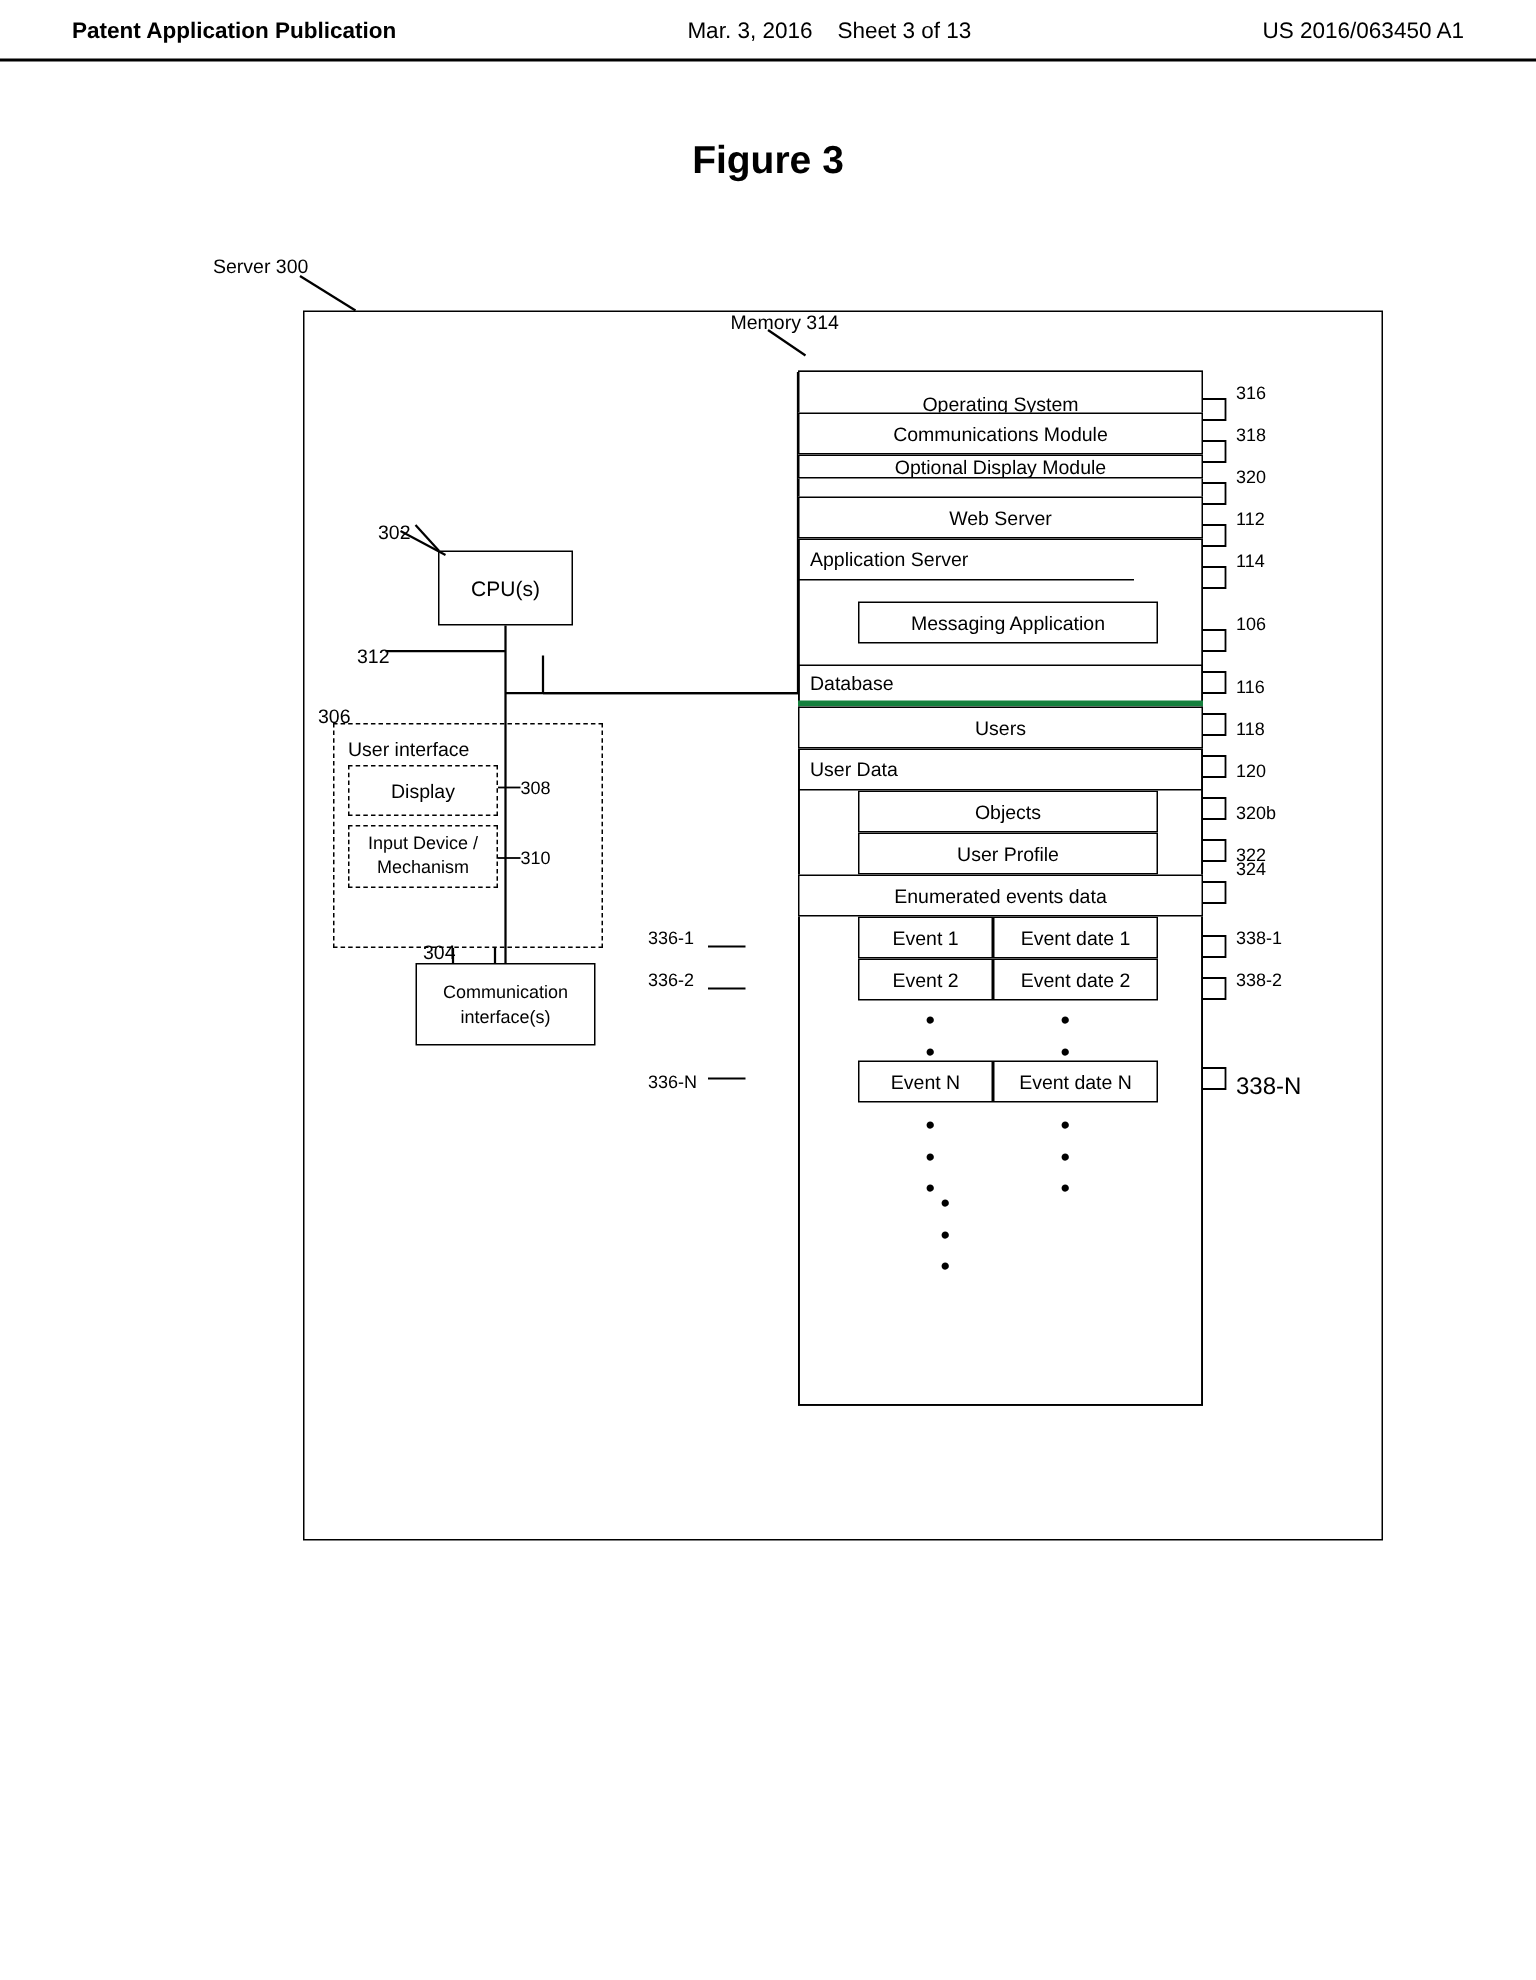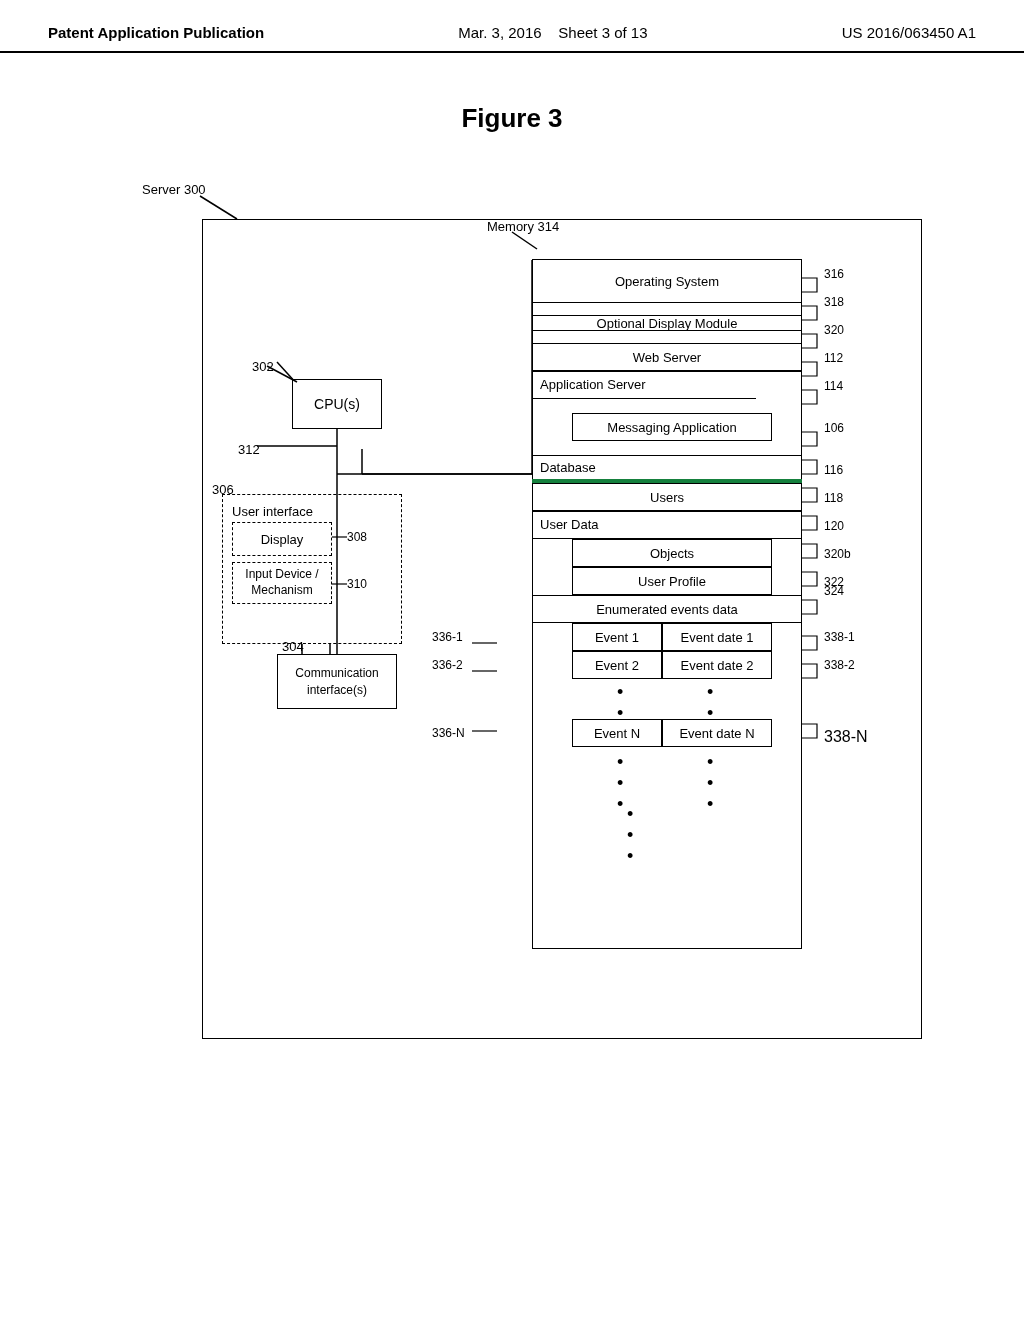--- a/index.html
+++ b/index.html
@@ -10,21 +10,21 @@
       min-height: 1320px;
       position: relative;
       overflow-x: hidden;
     }
 
     
     .header {
       display: flex;
       justify-content: space-between;
       align-items: flex-start;
-      padding: 24px 48px 0 48px;
+      padding: 12px 48px 0 48px;
       border-bottom: 2px solid #000;
       padding-bottom: 10px;
     }
     .header-left {
       font-size: 15px;
       font-weight: bold;
     }
     .header-center {
       font-size: 15px;
       text-align: center;
@@ -168,20 +168,23 @@
 
     <div class="label" style="left:405px; top:55px;">Memory 314</div>
 
     <div class="box box-solid" style="left:450px; top:95px; width:270px; height:690px; z-index:2; background:transparent;"></div>
 
     <div class="box box-solid" style="left:450px; top:95px; width:270px; height:44px; z-index:3;">
       <span style="font-size:13px;">Operating System</span>
     </div>
     <div class="label" style="left:742px; top:103px; font-size:12px;">316</div>
 
+    <div class="box box-solid" style="left:450px; top:123px; width:270px; height:28px; z-index:3;">
+      <span style="font-size:13px;">Communications Module</span>
+    </div>
     <div class="label" style="left:742px; top:131px; font-size:12px;">318</div>
 
     <div class="box box-solid" style="left:450px; top:151px; width:270px; height:16px; z-index:3;">
       <span style="font-size:13px;">Optional Display Module</span>
     </div>
     <div class="label" style="left:742px; top:159px; font-size:12px;">320</div>
 
     <div class="box box-solid" style="left:450px; top:179px; width:270px; height:28px; z-index:3;">
       <span style="font-size:13px;">Web Server</span>
     </div>

